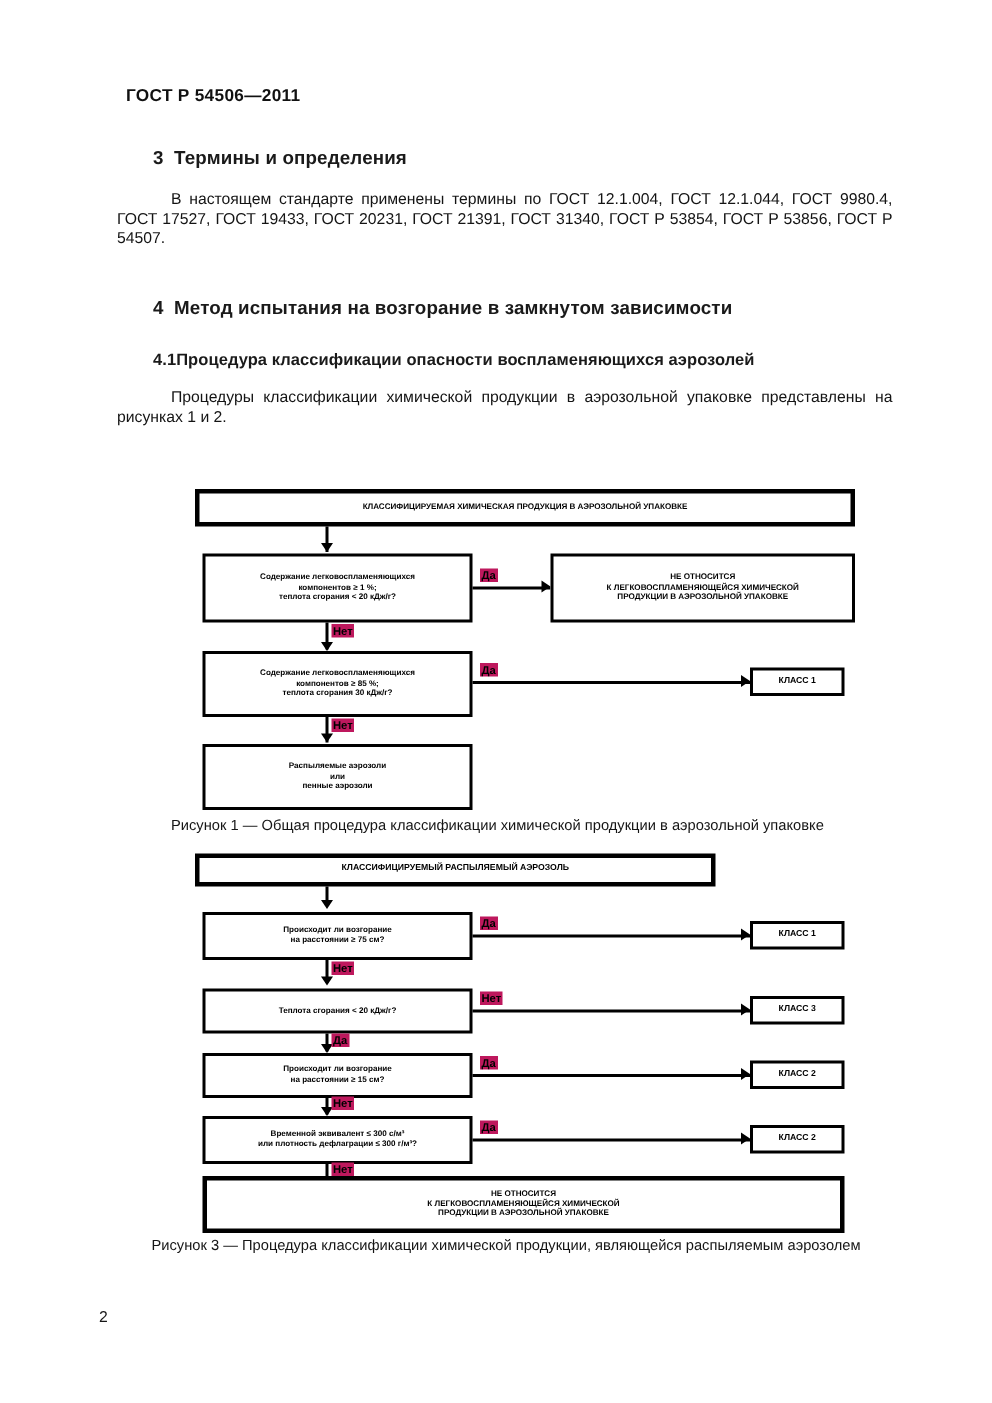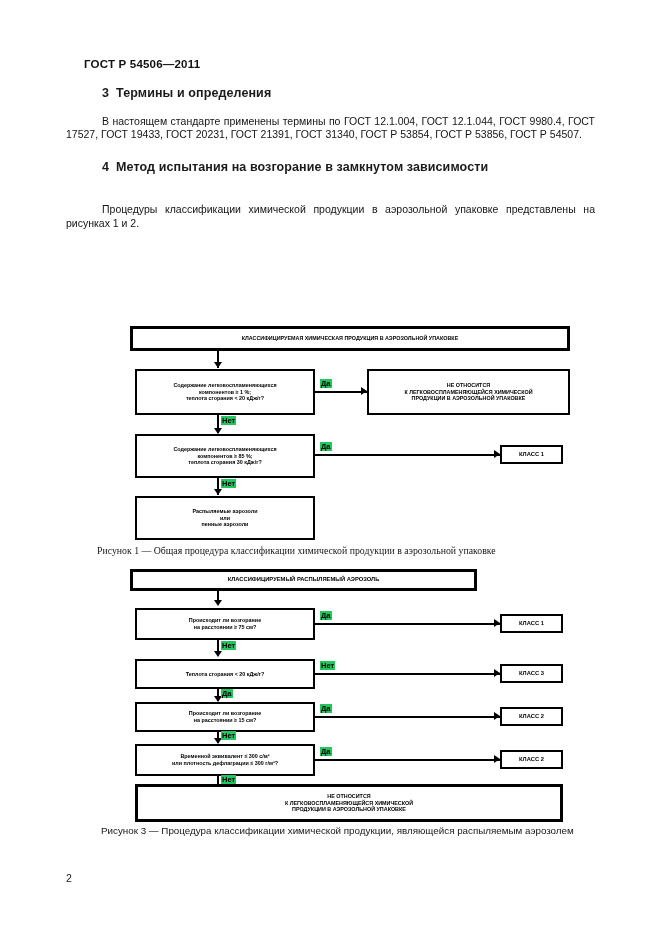--- a/index.html
+++ b/index.html
@@ -33,36 +33,36 @@
   }
   .content {
     position: absolute;
     left: 66px;
     top: 86px;
     width: 529px;
   }
   h2.sec {
     font-size: 12.5px;
     font-weight: bold;
-    margin: 0 0 8px 0;
+    margin: 12px 0 8px 0;
     padding-left: 36px;
     letter-spacing: 0.1px;
   }
   h2.sec .num { margin-right: 7px; }
   h3.subsec {
     font-size: 11px;
     font-weight: bold;
     margin: 0 0 6px 0;
     padding-left: 36px;
     letter-spacing: 0.05px;
   }
   p.body {
     font-size: 10.5px;
     line-height: 13.2px;
-    margin: 0 0 0 0;
+    margin: 0 0 0 12px;
     text-align: justify;
     text-indent: 36px;
     color: #141414;
   }
   .gap-s { height: 7px; }
   .gap-m { height: 14px; }
   .gap-l { height: 19px; }
 
   
   .chart {
@@ -115,21 +115,21 @@
     width: 0; height: 0;
     border-top: 4px solid transparent;
     border-bottom: 4px solid transparent;
     border-left: 6px solid #000;
   }
   .edge-label {
     position: absolute;
     font-size: 7.5px;
     font-weight: bold;
     color: #000;
-    background: #22c55e;
+    background: #be185d;
     padding: 0 1px;
     white-space: nowrap;
   }
   .figcap {
     position: absolute;
     font-size: 9.8px;
     color: #161616;
     white-space: nowrap;
   }
   .pageno {
@@ -156,20 +156,23 @@
     </h2>
     <div class="gap-s"></div>
     <p class="body">В настоящем стандарте применены термины по ГОСТ 12.1.004, ГОСТ 12.1.044, ГОСТ 9980.4, ГОСТ 17527, ГОСТ 19433, ГОСТ 20231, ГОСТ 21391, ГОСТ 31340, ГОСТ Р 53854, ГОСТ Р 53856, ГОСТ Р 54507.</p>
 
     <div class="gap-l"></div>
 
     <h2 class="sec">
       <span class="num">4</span><span>Метод испытания на возгорание в замкнутом зависимости</span>
     </h2>
     <div class="gap-m"></div>
+    <h3 class="subsec">
+      <span class="num">4.1</span><span>Процедура классификации опасности воспламеняющихся аэрозолей</span>
+    </h3>
     <div class="gap-s"></div>
     <p class="body">Процедуры классификации химической продукции в аэрозольной упаковке представлены на рисунках 1 и 2.</p>
   </div>
 
   <div class="chart">
 
     <div class="node terminal" style="left:130px; top:326px; width:440px; height:25px;">
       <span class="txt t7">КЛАССИФИЦИРУЕМАЯ ХИМИЧЕСКАЯ ПРОДУКЦИЯ В АЭРОЗОЛЬНОЙ УПАКОВКЕ</span>
     </div>
 
@@ -213,21 +216,21 @@
     <div class="vline" style="left:217px; top:478px; height:17px;"></div>
     <div class="arrow-down" style="left:214px; top:489px;"></div>
     <div class="edge-label" style="left:221px; top:479px;">Нет</div>
 
     <div class="node" style="left:135px; top:496px; width:180px; height:44px;">
       <span class="txt t7">Распыляемые аэрозоли
 или
 пенные аэрозоли</span>
     </div>
 
-    <div class="figcap" style="left:97px; top:545px;font-family:Liberation Serif, serif;">Рисунок  1 — Общая процедура классификации химической продукции в аэрозольной упаковке</div>
+    <div class="figcap" style="left:114px; top:545px;">Рисунок  1 — Общая процедура классификации химической продукции в аэрозольной упаковке</div>
   </div>
 
   <div class="chart">
 
     <div class="node terminal" style="left:130px; top:569px; width:347px; height:22px;">
       <span class="txt t75">КЛАССИФИЦИРУЕМЫЙ РАСПЫЛЯЕМЫЙ АЭРОЗОЛЬ</span>
     </div>
 
     <div class="vline" style="left:217px; top:591px; height:13px;"></div>
     <div class="arrow-down" style="left:214px; top:600px;"></div>

